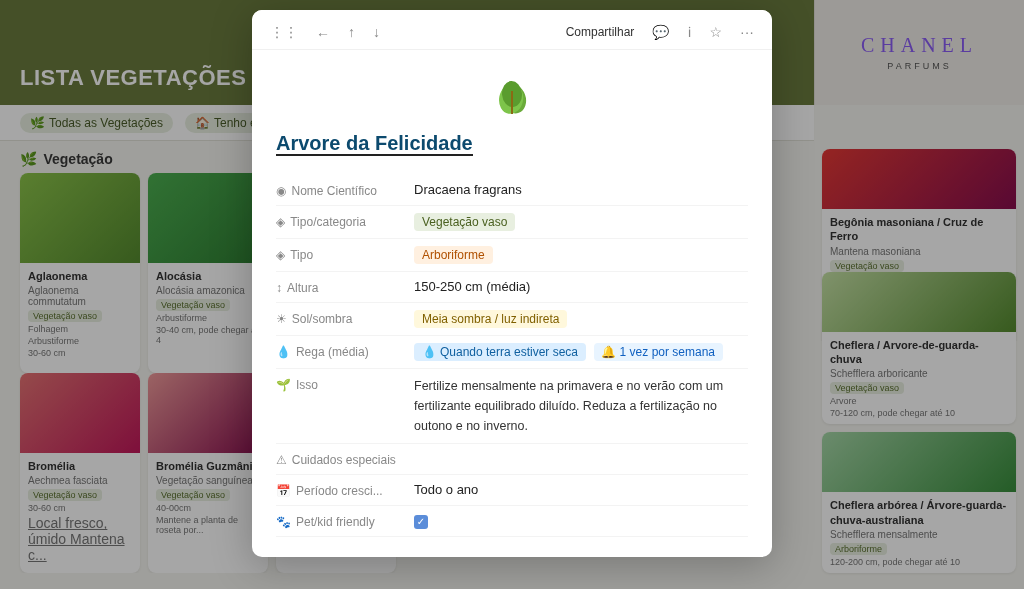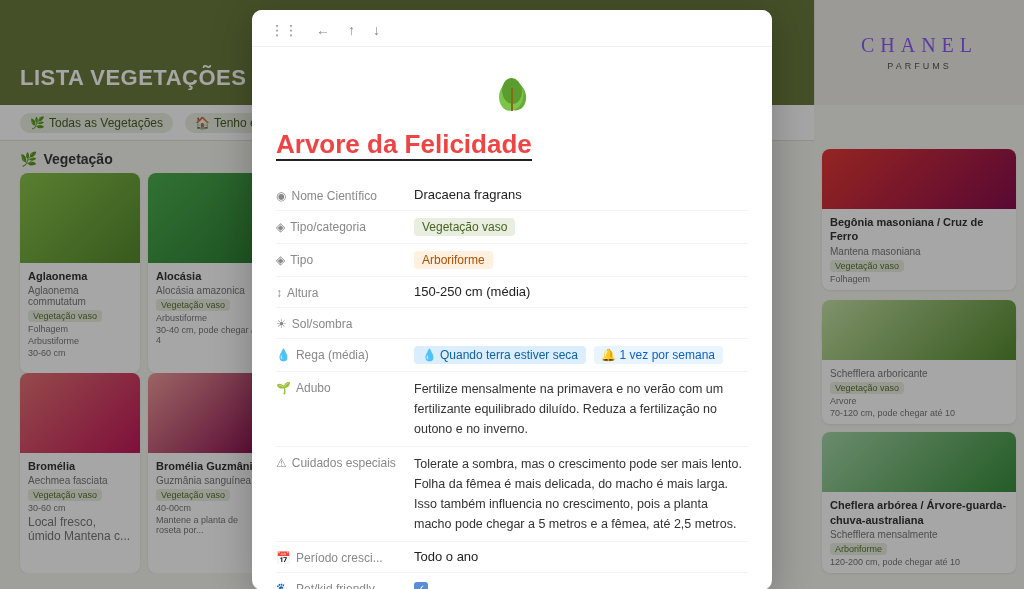--- a/index.html
+++ b/index.html
@@ -212,23 +212,23 @@
     .modal-plant-icon {
       width: 56px;
       height: 56px;
       margin: 0 auto 10px;
       display: flex;
       align-items: center;
       justify-content: center;
     }
 
     .modal-title {
-      font-size: 26px;
+      font-size: 20px;
       font-weight: 700;
-      color: #ef4444;
+      color: #0c4a6e;
       margin-bottom: 16px;
       border-bottom: 2px solid #222;
       display: inline;
       cursor: text;
     }
 
     .modal-title-wrap {
       margin-bottom: 20px;
     }
 
@@ -402,28 +402,28 @@
   </div>
 
   <div class="cards-row" style="position:absolute; bottom:16px; left:0; width:calc(100% - 220px);">
     <div class="bg-card">
       <div class="bg-card-img img9" style="height:80px;"></div>
       <div class="bg-card-body">
         <div class="bg-card-title">Bromélia</div>
         <div class="bg-card-sub">Aechmea fasciata</div>
         <div class="bg-card-tag">Vegetação vaso</div>
         <div class="bg-card-sub" style="font-size:9px;margin-top:2px;">30-60 cm</div>
-        <div class="bg-card-sub" style="font-size:12px;">Local fresco, úmido Mantena c...</div>
+        <div class="bg-card-sub" style="font-size:14px;text-decoration:underline;">Local fresco, úmido Mantena c...</div>
       </div>
     </div>
     <div class="bg-card">
       <div class="bg-card-img img10" style="height:80px;"></div>
       <div class="bg-card-body">
         <div class="bg-card-title">Bromélia Guzmânia</div>
-        <div class="bg-card-sub">Guzmânia sanguínea</div>
+        <div class="bg-card-sub">Vegetação sanguínea</div>
         <div class="bg-card-tag">Vegetação vaso</div>
         <div class="bg-card-sub" style="font-size:9px;margin-top:2px;">40-00cm</div>
         <div class="bg-card-sub" style="font-size:9px;">Mantene a planta de roseta por...</div>
       </div>
     </div>
     <div class="bg-card">
       <div class="bg-card-img img1" style="height:80px;"></div>
       <div class="bg-card-body">
         <div class="bg-card-title">Cas...</div>
         <div class="bg-card-sub">Calathea...</div>
@@ -431,20 +431,21 @@
         <div class="bg-card-sub" style="font-size:9px;margin-top:2px;">30-40 cm</div>
         <div class="bg-card-sub" style="font-size:9px;">A Calathea orbifolia não é consi...</div>
       </div>
     </div>
   </div>
 
   <div style="position:absolute; right:0; bottom:16px; width:210px; display:flex; flex-direction:column; gap:8px; padding:0 8px;">
     <div class="bg-card" style="width:100%; height:auto;">
       <div class="bg-card-img img6" style="height:60px;"></div>
       <div class="bg-card-body">
+        <div class="bg-card-title">Cheflera / Arvore-de-guarda-chuva</div>
         <div class="bg-card-sub">Schefflera arboricante</div>
         <div class="bg-card-tag">Vegetação vaso</div>
         <div class="bg-card-sub" style="font-size:9px;">Arvore</div>
         <div class="bg-card-sub" style="font-size:9px;">70-120 cm, pode chegar até 10</div>
       </div>
     </div>
     <div class="bg-card" style="width:100%; height:auto;">
       <div class="bg-card-img img5" style="height:60px;"></div>
       <div class="bg-card-body">
         <div class="bg-card-title">Cheflera arbórea / Árvore-guarda-chuva-australiana</div>
@@ -458,20 +459,27 @@
 
 <div class="modal-overlay">
   <div class="modal">
 
     <div class="modal-topbar">
       <div class="modal-topbar-left">
         <button class="icon-btn">⋮⋮</button>
         <button class="icon-btn">←</button>
         <button class="icon-btn">↑</button>
         <button class="icon-btn">↓</button>
+      </div>
+      <div class="modal-topbar-right">
+        <button class="icon-btn share-btn">Compartilhar</button>
+        <button class="icon-btn">💬</button>
+        <button class="icon-btn">ℹ</button>
+        <button class="icon-btn">☆</button>
+        <button class="icon-btn">···</button>
       </div>
     </div>
 
     <div class="modal-body">
 
       <div class="modal-plant-icon">
         <svg width="50" height="50" viewBox="0 0 50 50">
           <ellipse cx="25" cy="30" rx="12" ry="15" fill="#6aab3a" transform="rotate(-20,25,25)"></ellipse>
           <ellipse cx="25" cy="30" rx="12" ry="15" fill="#7dc44a" transform="rotate(10,25,25)"></ellipse>
           <ellipse cx="25" cy="25" rx="10" ry="13" fill="#5a9c2e" transform="rotate(-5,25,25)"></ellipse>
@@ -516,20 +524,23 @@
           <span class="prop-icon">↕</span>
           <span>Altura</span>
         </div>
         <div class="prop-value">150-250 cm (média)</div>
       </div>
 
       <div class="prop-row">
         <div class="prop-label">
           <span class="prop-icon">☀</span>
           <span>Sol/sombra</span>
+        </div>
+        <div class="prop-value">
+          <span class="tag yellow">Meia sombra / luz indireta</span>
         </div>
       </div>
 
       <div class="prop-row">
         <div class="prop-label">
           <span class="prop-icon">💧</span>
           <span>Rega (média)</span>
         </div>
         <div class="prop-value">
           <span class="tag water">
@@ -539,31 +550,30 @@
           <span class="tag freq">
             <span style="margin-right:3px;">🔔</span>
             <span>1 vez por semana</span>
           </span>
         </div>
       </div>
 
       <div class="prop-row">
         <div class="prop-label" style="padding-top:2px;">
           <span class="prop-icon">🌱</span>
-          <span>Adubo</span>
+          <span>Isso</span>
         </div>
         <div class="prop-value prop-desc">Fertilize mensalmente na primavera e no verão com um fertilizante equilibrado diluído. Reduza a fertilização no outono e no inverno.</div>
       </div>
 
       <div class="prop-row">
         <div class="prop-label" style="padding-top:2px;">
           <span class="prop-icon">⚠</span>
           <span>Cuidados especiais</span>
         </div>
-        <div class="prop-value prop-desc">Tolerate a sombra, mas o crescimento pode ser mais lento. Folha da fêmea é mais delicada, do macho é mais larga. Isso também influencia no crescimento, pois a planta macho pode chegar a 5 metros e a fêmea, até 2,5 metros.</div>
       </div>
 
       <div class="prop-row">
         <div class="prop-label">
           <span class="prop-icon">📅</span>
           <span>Período cresci...</span>
         </div>
         <div class="prop-value">Todo o ano</div>
       </div>
 

